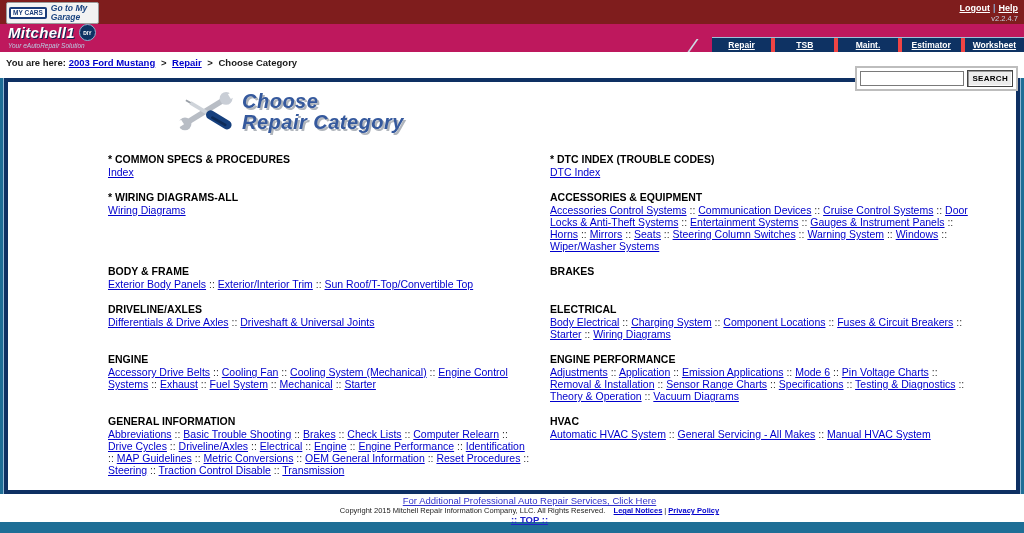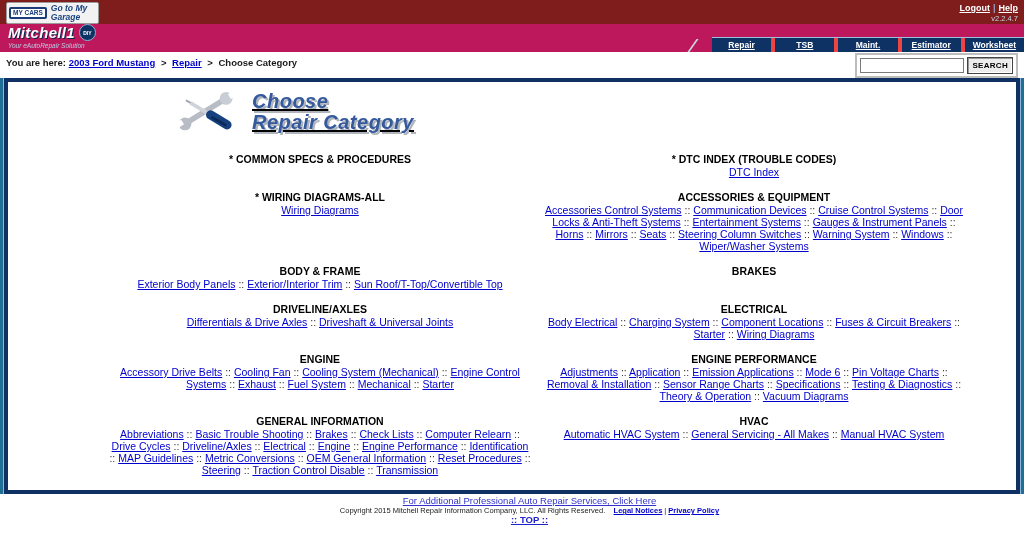--- a/index.html
+++ b/index.html
@@ -74,21 +74,21 @@
   .tab a{color:#ffffff;font-size:8.5px;font-weight:bold;text-decoration:underline;}
 
   
   .utilitybar{height:26px;background:#ffffff;position:relative;}
   .breadcrumb{
     padding:5px 0 0 6px;font-size:9.5px;color:#1a1a1a;font-weight:bold;
   }
   .breadcrumb a{color:#0000cc;text-decoration:underline;}
   .crumb-sep{margin:0 3px;color:#1a1a1a;}
   .search-frame{
-    position:absolute;right:6px;top:1px;
+    position:absolute;right:6px;top:14px;
     background:#ffffff;border:2px solid #bdbdbd;
     padding:2px 3px;display:flex;align-items:center;gap:3px;
   }
   .search-input{
     width:98px;height:13px;border:1px solid #7a7a7a;font-size:9px;padding:0 2px;
   }
   .search-btn{
     font-family:"Liberation Sans",sans-serif;
     font-size:8px;font-weight:bold;color:#000;
     background:#ececec;border:1px solid #444;
@@ -96,39 +96,38 @@
     height:17px;padding:0 4px;letter-spacing:.3px;
   }
 
   
   .contentbox{
     margin:0 4px;background:#ffffff;border:4px solid #0e3063;
     height:408px;box-sizing:content-box;overflow:hidden;
     box-shadow:0 0 0 1px #8fb6d4;
   }
   .page-header{display:flex;align-items:flex-start;padding:7px 0 0 166px;height:52px;}
-  .title-block{margin-left:14px;padding-top:2px;text-decoration:underline;}
+  .title-block{margin-left:4px;padding-top:2px;}
   .title-line{
     font-size:20px;font-weight:bold;font-style:italic;color:#35599d;
     line-height:21px;text-shadow:2px 2px 0 #b0b5bc;letter-spacing:.5px;
   }
 
   
   .catgrid{
-    display:grid;grid-template-columns:424px 424px;column-gap:10px;
+    display:grid;grid-template-columns:424px 424px;column-gap:18px;
     margin:12px 0 0 100px;
-    text-align:center;
   }
   .cat-cell{margin-bottom:13px;font-size:10.5px;line-height:12px;}
   .cat-heading{font-weight:bold;color:#000;margin-bottom:1px;font-size:10.5px;}
   .cat-link{color:#0000cc;text-decoration:underline;}
   .sep{color:#333;}
 
   
-  .footer{background:#ffffff;height:39px;text-align:center;padding-top:2px;box-sizing:border-box;padding-left:35px;}
+  .footer{background:#ffffff;height:28px;text-align:center;padding-top:2px;box-sizing:border-box;padding-left:35px;}
   .footer-promo{font-size:9.5px;line-height:10px;}
   .footer-promo a{color:#3333cc;text-decoration:underline;}
   .footer-copy{font-size:7.5px;color:#222;line-height:9px;}
   .footer-copy a{color:#0000cc;text-decoration:underline;font-weight:bold;}
   .footer-copy .fsep{margin:0 2px;color:#222;}
   .footer-top{font-size:9.5px;font-weight:bold;line-height:10px;}
   .footer-top a{color:#2222cc;text-decoration:underline;}
 </style>
 </head>
 <body>
@@ -210,20 +209,21 @@
       <line x1="42" y1="30" x2="56" y2="38" stroke="#0c2a58" stroke-width="3" stroke-linecap="round"></line>
     </svg>
     <div class="title-block">
       <div class="title-line">Choose</div>
       <div class="title-line">Repair Category</div>
     </div>
   </div>
   <div class="catgrid">
       <div class="cat-cell">
         <div class="cat-heading">* COMMON SPECS &amp; PROCEDURES</div>
+        <div><a class="cat-link">Index</a></div>
       </div>
       <div class="cat-cell">
         <div class="cat-heading">* DTC INDEX (TROUBLE CODES)</div>
         <div><a class="cat-link">DTC Index</a></div>
       </div>
       <div class="cat-cell">
         <div class="cat-heading">* WIRING DIAGRAMS-ALL</div>
         <div><a class="cat-link">Wiring Diagrams</a></div>
       </div>
       <div class="cat-cell">

